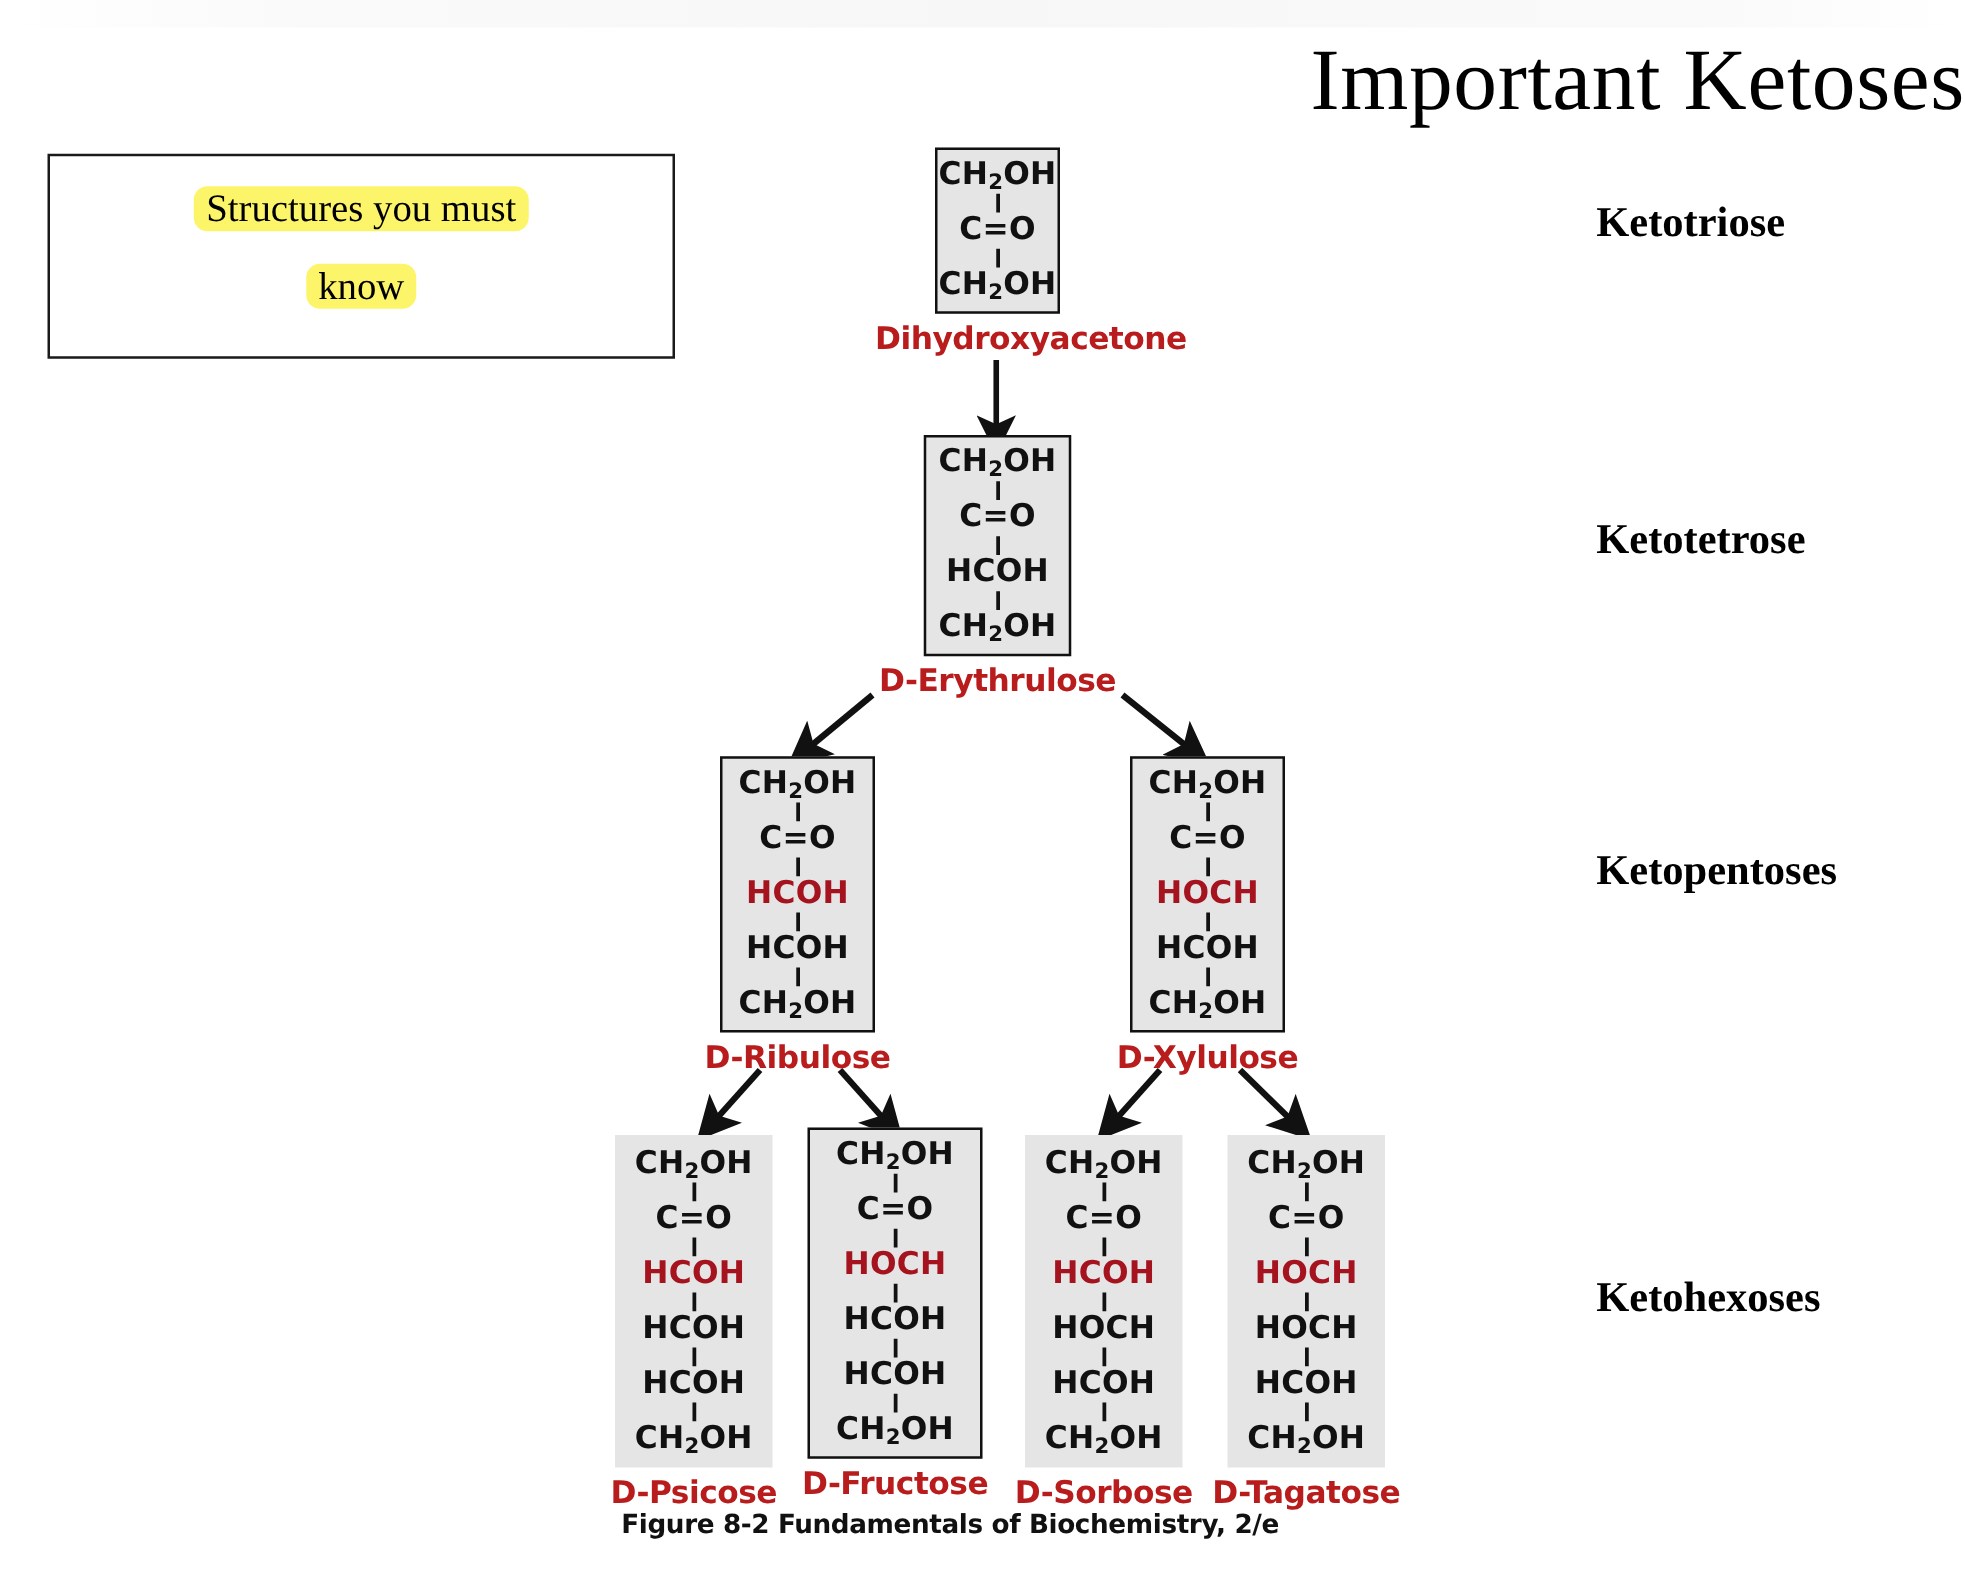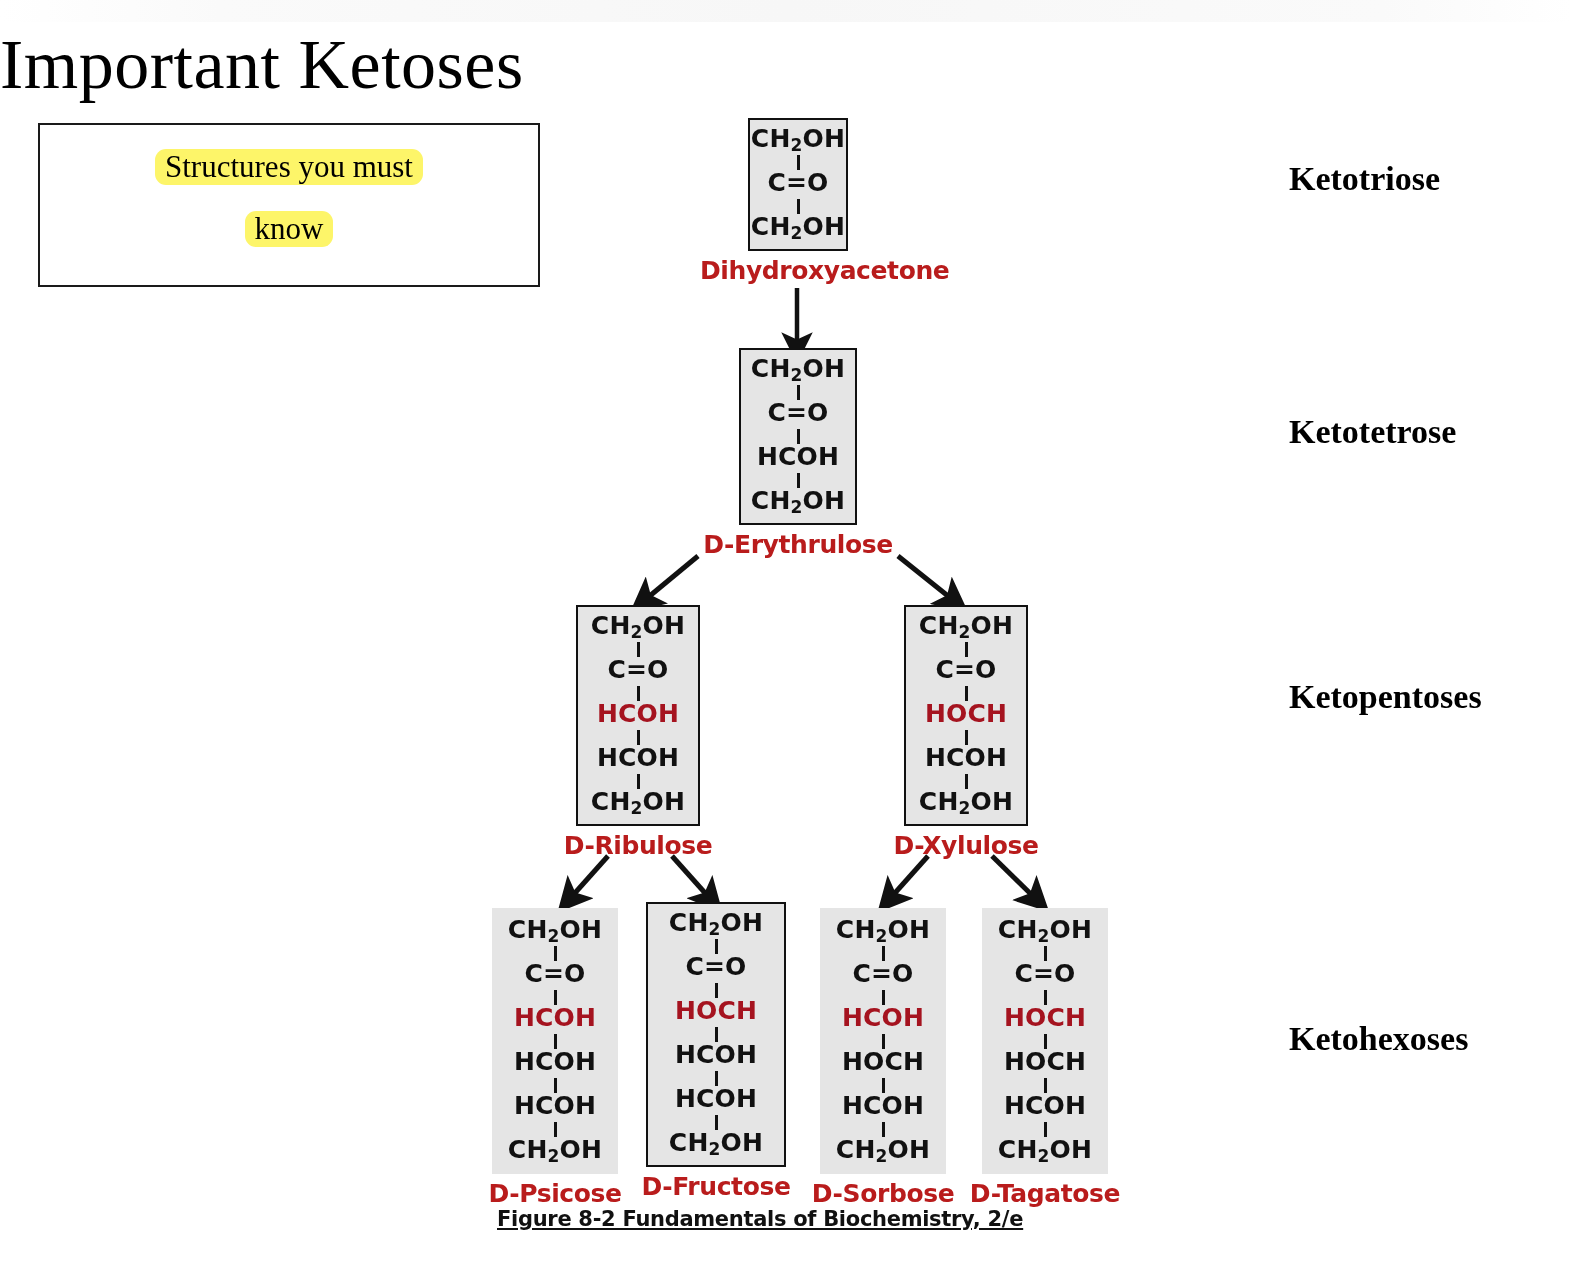--- a/index.html
+++ b/index.html
@@ -15,21 +15,21 @@
   }
   .top-band {
     position: absolute; left: 0; top: 0; width: 1572px; height: 22px;
     background: linear-gradient(to right,#ffffff 0%, #fafafa 14%, #f7f7f7 50%, #fafafa 88%, #ffffff 100%);
   }
 
   
   #slide-title {
     position: absolute;
     left: 0; top: 26px; width: 1572px;
-    text-align: left;
+    text-align: right;
     font-family: "Liberation Serif", "DejaVu Serif", serif;
     font-size: 70px;
     font-weight: 400;
     color: #000;
     letter-spacing: 0.5px;
     line-height: 1.1;
   }
 
   
   #callout-box {
@@ -56,21 +56,20 @@
   }
 
   
   .cat-label {
     position: absolute;
     font-family: "Liberation Serif", "DejaVu Serif", serif;
     font-weight: bold;
     font-size: 34px;
     color: #000;
     white-space: nowrap;
-    margin-left: 12px;
   }
   #cat-ketotriose  { left: 1277px; top: 160px; }
   #cat-ketotetrose { left: 1277px; top: 413px; }
   #cat-ketopentoses{ left: 1277px; top: 678px; }
   #cat-ketohexoses { left: 1277px; top: 1020px; }
 
   
   .mol {
     position: absolute;
     font-family: "DejaVu Sans", "Liberation Sans", sans-serif;
@@ -152,21 +151,20 @@
   
   #caption {
     position: absolute;
     left: 497px; top: 1206px;
     font-family: "DejaVu Sans", "Liberation Sans", sans-serif;
     font-weight: bold;
     font-size: 21px;
     color: #111;
     line-height: 1.32;
     letter-spacing: -0.3px;
-    text-decoration: underline;
   }
 </style>
 </head>
 <body>
 
 <div class="top-band"></div>
 
 <div id="slide-title">Important Ketoses</div>
 
 <div id="callout-box">

